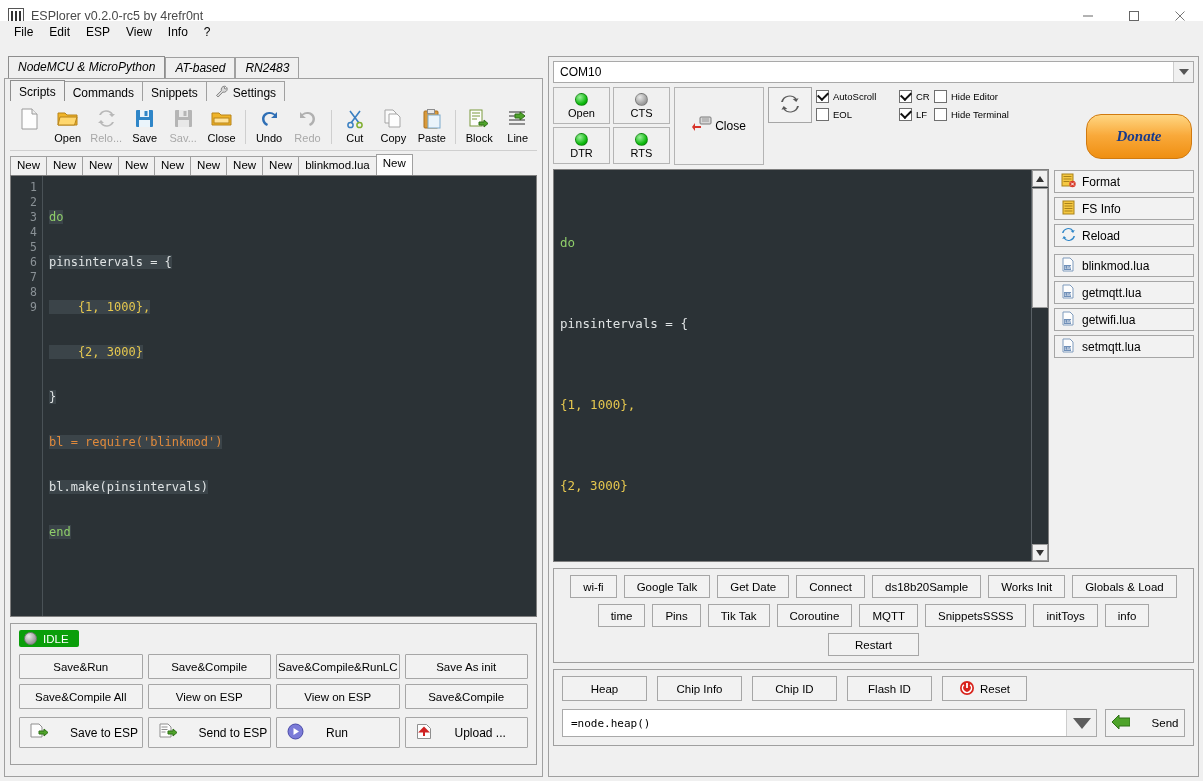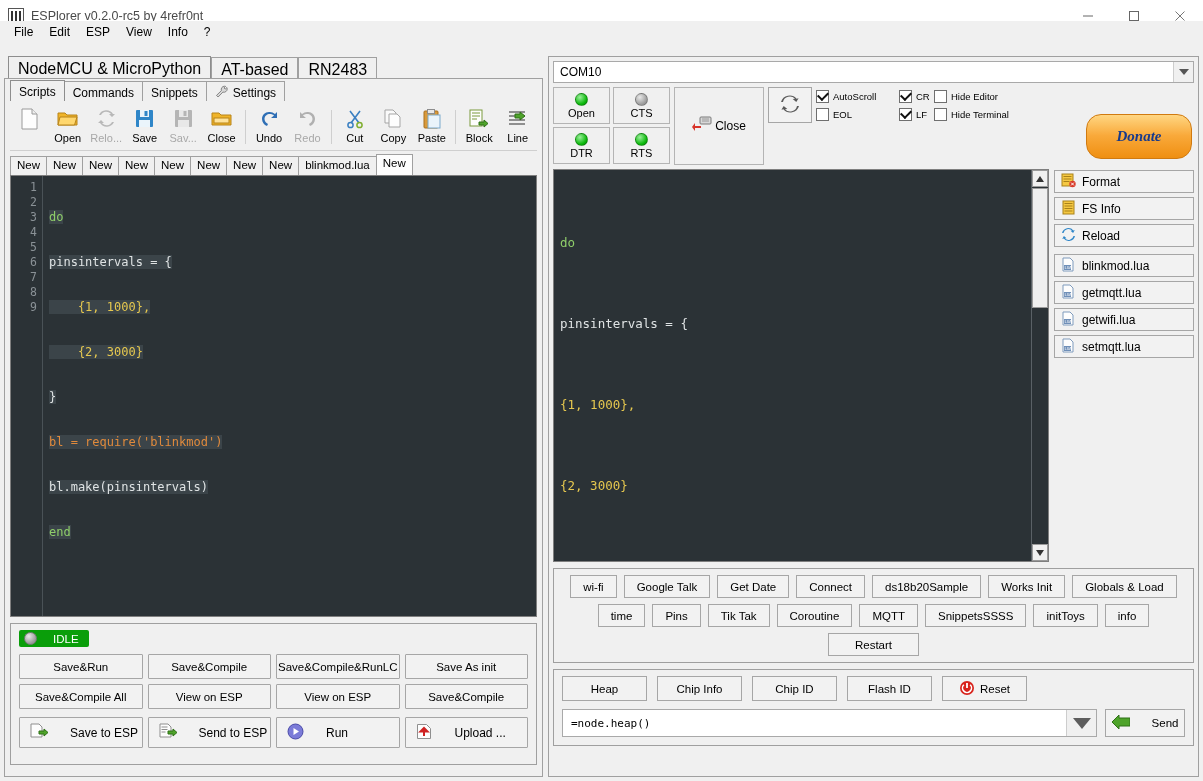--- a/index.html
+++ b/index.html
@@ -41,23 +41,23 @@
     background:#f0f0f0; display:flex; align-items:center; padding-left:6px;
   }
   .menu-item { padding:2px 8px; font-size:12px; color:#000; }
 
   
   .left-panel {
     position:absolute; left:4px; top:56px; width:539px; height:721px;
   }
   .outer-tabs { display:flex; align-items:flex-end; height:22px; padding-left:4px; }
   .otab {
-    height:21px; padding:3px 9px 0 9px; font-size:16px;
+    height:21px; padding:3px 9px 0 9px; font-size:12px;
     border:1px solid #a0a0a0; border-bottom:none; background:#f0f0f0;
-    margin-right:-1px; position:relative;
+    margin-right:-1px; position:relative;font-style:italic;
   }
   .otab.active { background:#f0f0f0; height:22px; font-weight:normal; border-color:#8d8d8d; z-index:2;}
   .otab-sep { width:1px; }
 
   .tabpane {
     border:1px solid #a0a0a0; background:#f0f0f0; height:699px;
     position:relative; padding:0;
   }
 
   .inner-tabs { display:flex; align-items:flex-end; height:22px; padding:3px 0 0 5px; }
@@ -109,21 +109,21 @@
   .num { color:#e6c84f; }
   .str { color:#e08a3c; }
   .pl  { color:#dfe3e4; }
 
   
   .bottom-left {
     margin:6px 5px 0 5px; border:1px solid #9f9f9f; background:#f0f0f0;
     height:142px; padding:6px 8px;
   }
   .idle-badge {
-    display:inline-flex; align-items:center; gap:16px;
+    display:inline-flex; align-items:center; gap:6px;
     background:#0a9e0a; color:#fff; font-size:11.5px;
     padding:2px 10px 2px 5px; border-radius:2px; margin-bottom:7px;
   }
   .idle-dot {
     width:13px; height:13px; border-radius:50%;
     background:radial-gradient(circle at 35% 30%, #e8e8e8, #9a9a9a 70%);
     border:1px solid #7a7a7a;
   }
   .btn-grid { display:grid; grid-template-columns:repeat(4,1fr); gap:5px; }
   .gbtn {

